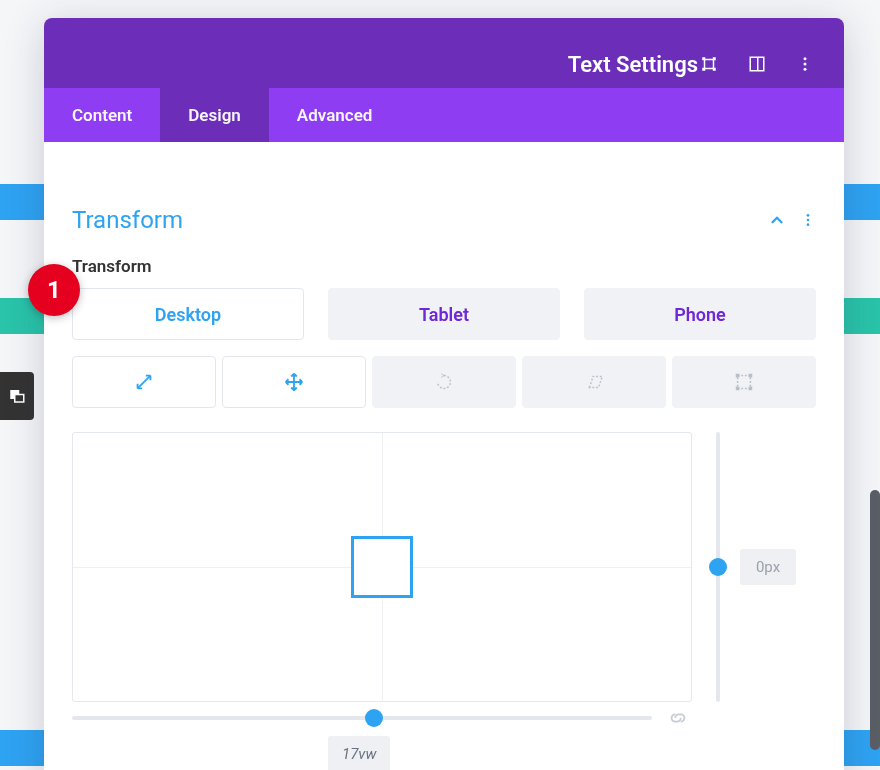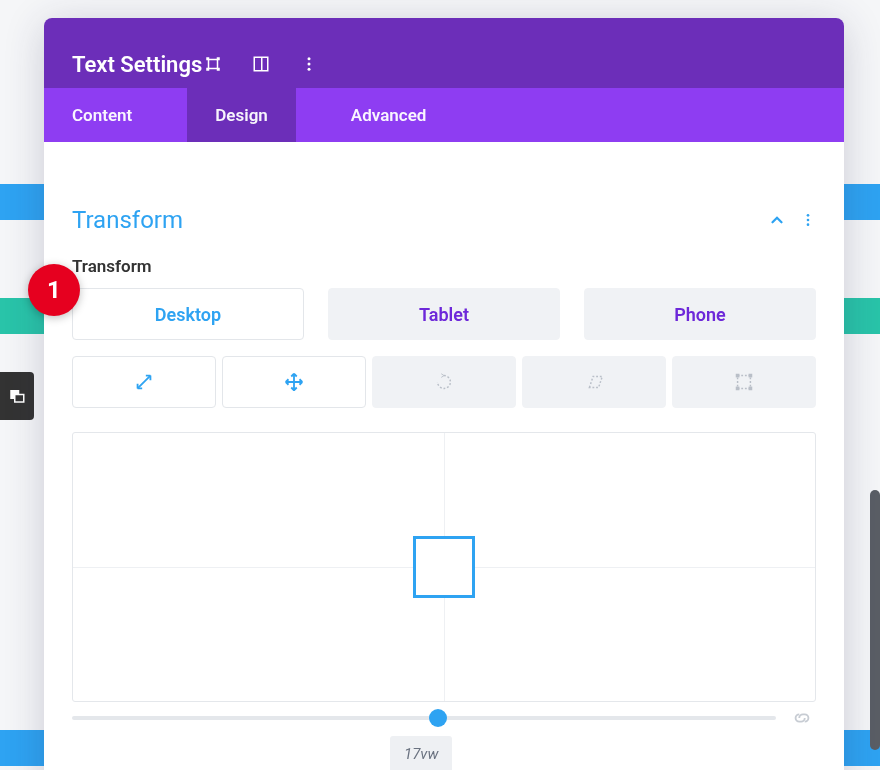--- a/index.html
+++ b/index.html
@@ -36,33 +36,32 @@
     border-radius: 8px;
     box-shadow: 0 6px 40px rgba(40,40,80,.2);
     overflow: hidden;
   }
   .modal-header {
     background: #6c2eb9;
     color: #fff;
     padding: 22px 28px 0 28px;
     display: flex;
     align-items: center;
-    justify-content: flex-start;
+    justify-content: flex-end;
     height: 70px;
   }
   .modal-title { font-size: 22px; font-weight: 600; }
   .header-icons { display:flex; gap:26px; align-items:center; }
   .header-icons .hicon { width:22px; height:22px; display:flex; align-items:center; justify-content:center; cursor:pointer; }
   .header-icons .hicon svg { fill:#fff; }
 
   .tabbar {
     background: #8e3df2;
     display: flex;
     height: 54px;
-    gap: 27px;
   }
   .tabbar .tab {
     padding: 0 28px;
     display:flex; align-items:center;
     color: rgba(255,255,255,.95);
     font-size: 17px;
     font-weight: 600;
     cursor:pointer;
   }
   .tabbar .tab.active { background: #6c2eb9; padding-left: 28px; }
@@ -316,16 +315,23 @@
           </div>
           <div class="link-icon">
             <svg viewBox="0 0 24 24" width="22" height="22">
                 <path d="M9 12a4 4 0 0 1 4-4h2a4 4 0 0 1 0 8" fill="none" stroke="#c7ccd3" stroke-width="2"></path>
                 <path d="M15 12a4 4 0 0 1-4 4H9a4 4 0 0 1 0-8" fill="none" stroke="#c7ccd3" stroke-width="2"></path>
               </svg>
           </div>
         </div>
         <div class="hval">17vw</div>
       </div>
+      <div class="vcontrol">
+        <div class="vslider">
+          <div class="vtrack"></div>
+          <div class="vthumb" id="ythumb" style="top: 50%;"></div>
+        </div>
+        <div class="vval">0px</div>
+      </div>
     </div>
 
   </div>
 </div>
 
 </body></html>

